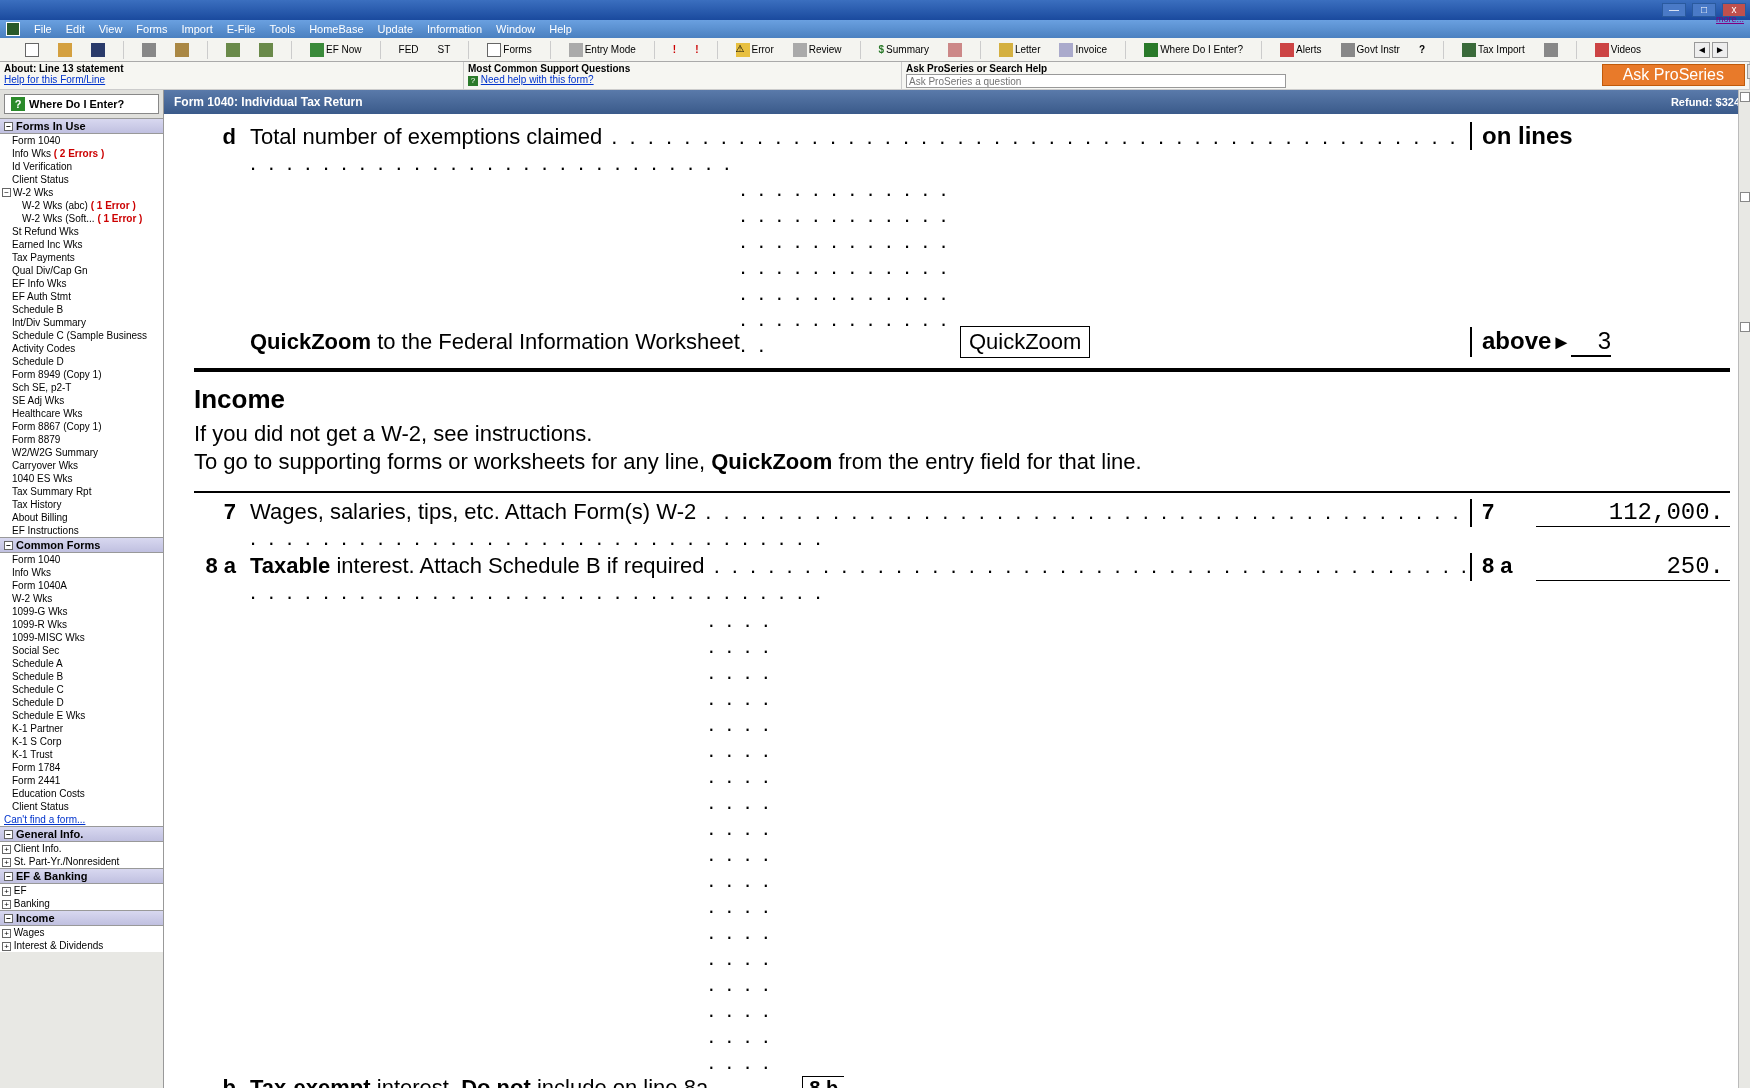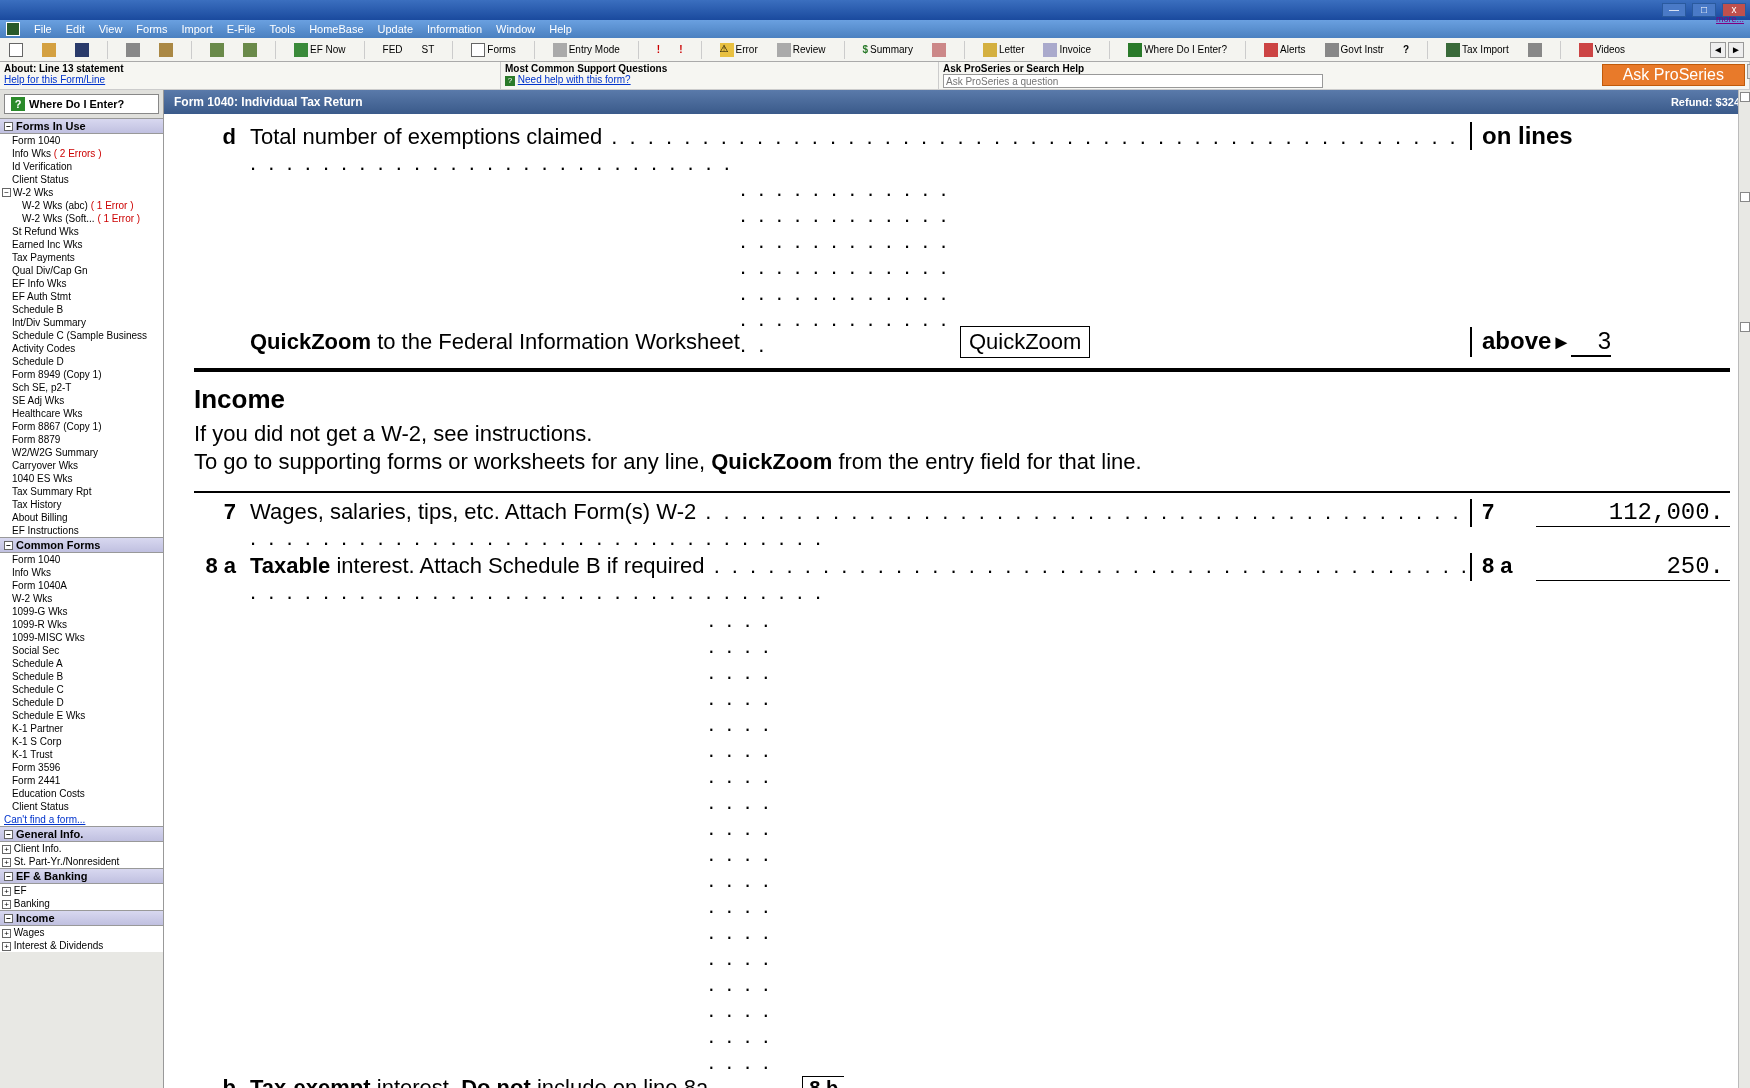--- a/index.html
+++ b/index.html
@@ -8,31 +8,31 @@
 
 .titlebar { height:20px; background:linear-gradient(#3b6fbf,#1a4a9e); display:flex; justify-content:flex-end; align-items:center; padding:0 4px; gap:6px; }
 .titlebar .winbtn { width:24px; height:14px; background:#4a7ac7; border:1px solid #2a5a9e; color:#fff; font-size:10px; text-align:center; line-height:12px; cursor:pointer; }
 
 
 .menubar { height:18px; background:linear-gradient(#6aa0e0,#4a80c0); display:flex; align-items:center; padding:0 6px; gap:14px; color:#fff; font-size:11px; }
 .menubar .appicon { width:14px; height:14px; background:#2a5a2a; border:1px solid #fff; }
 .menubar span { cursor:pointer; }
 
 
-.toolbar { height:24px; background:#f4f4f0; border-bottom:1px solid #aaa; display:flex; align-items:center; padding:0 6px; gap:13px; font-size:10px; }
+.toolbar { height:24px; background:#f4f4f0; border-bottom:1px solid #aaa; display:flex; align-items:center; padding:0 22px; gap:13px; font-size:10px; }
 .toolbar .tbtn { display:inline-flex; align-items:center; gap:2px; padding:1px 3px; cursor:pointer; white-space:nowrap; }
 .toolbar .sep { width:1px; height:18px; background:#ccc; margin:0 2px; }
 .toolbar .ticon { width:14px; height:14px; display:inline-block; background:#888; }
 .toolbar .navright { margin-left:auto; display:flex; gap:2px; }
 .toolbar .navbtn { width:16px; height:16px; border:1px solid #999; background:#eee; font-size:10px; text-align:center; line-height:14px; cursor:pointer; }
 
 
 .infobar { height:28px; background:#f6f6f2; border-bottom:1px solid #ccc; display:flex; font-size:10px; }
 .infobar .panel { border-right:1px solid #ccc; padding:1px 4px; display:flex; flex-direction:column; }
-.infobar .panel.about { width:501px; }
+.infobar .panel.about { width:464px; }
 .infobar .panel.support { width:438px; }
 .infobar .panel.ask { flex:1; position:relative; }
 .infobar .link { color:#0033cc; text-decoration:underline; cursor:pointer; }
 .infobar .more { color:#800080; text-decoration:underline; font-size:9px; position:absolute; right:6px; top:14px; cursor:pointer; }
 .infobar .heading { font-weight:bold; }
 .infobar input { width:380px; height:14px; font-size:10px; color:#888; border:1px solid #999; padding:0 2px; }
 .askbtn { position:absolute; right:4px; top:2px; background:#e87a2a; color:#fff; font-size:16px; padding:1px 20px; border:1px solid #c05a0a; cursor:pointer; }
 .askdrop { width:12px; background:#ddd; border:1px solid #999; font-size:8px; text-align:center; position:absolute; right:-10px; top:2px; height:15px; line-height:13px; }
 
 
@@ -41,21 +41,21 @@
 .where-btn-wrap { padding:4px; background:#e0e0dc; }
 .where-btn { display:flex; align-items:center; gap:4px; background:#fff; border:1px solid #888; padding:2px 6px; font-size:11px; font-weight:bold; cursor:pointer; }
 .where-btn .qicon { width:14px; height:14px; background:#2a8a2a; color:#fff; text-align:center; line-height:14px; font-size:11px; }
 
 .side-section-hdr { background:linear-gradient(#d8d8f0,#c0c0e0); border-top:1px solid #999; border-bottom:1px solid #999; padding:1px 4px; font-weight:bold; font-size:11px; display:flex; align-items:center; gap:3px; }
 .side-section-hdr .exp { width:9px; height:9px; border:1px solid #666; background:#fff; font-size:8px; line-height:7px; text-align:center; cursor:pointer; }
 .side-list { background:#fff; font-size:10px; }
 .side-list .item { padding:0px 2px 0px 12px; cursor:pointer; white-space:nowrap; overflow:hidden; line-height:13px; }
 .side-list .item.sub { padding-left:22px; }
 .side-list .item.hasexp { padding-left:2px; display:flex; align-items:center; gap:2px; }
-.side-list .err { color:#c00; font-weight:normal; }
+.side-list .err { color:#c00; font-weight:bold; }
 .side-list .link { color:#0033cc; text-decoration:underline; }
 .side-scroll { flex:1; overflow-y:auto; }
 
 
 .content { flex:1; display:flex; flex-direction:column; background:#fff; position:relative; }
 .form-hdr { height:24px; background:linear-gradient(#5a7aaa,#3a5a8a); color:#fff; display:flex; align-items:center; padding:0 10px; font-size:12px; font-weight:bold; }
 .form-hdr .refund { margin-left:auto; font-weight:bold; font-size:11px; }
 
 .form-body { flex:1; overflow:auto; padding:8px 20px 8px 30px; font-family:Arial, sans-serif; font-size:22px; color:#000; position:relative; }
 
@@ -300,21 +300,21 @@
           <div class="item">1099-MISC Wks</div>
           <div class="item">Social Sec</div>
           <div class="item">Schedule A</div>
           <div class="item">Schedule B</div>
           <div class="item">Schedule C</div>
           <div class="item">Schedule D</div>
           <div class="item">Schedule E Wks</div>
           <div class="item">K-1 Partner</div>
           <div class="item">K-1 S Corp</div>
           <div class="item">K-1 Trust</div>
-          <div class="item">Form 3596</div>
+          <div class="item">Form 1784</div>
           <div class="item">Form 2441</div>
           <div class="item">Education Costs</div>
           <div class="item">Client Status</div>
         </div>
       <div class="side-list">
           <div class="item link" style="padding-left:4px">Can't find a form...</div>
         </div>
 
       <div class="side-section-hdr">
           <span class="exp">−</span>

